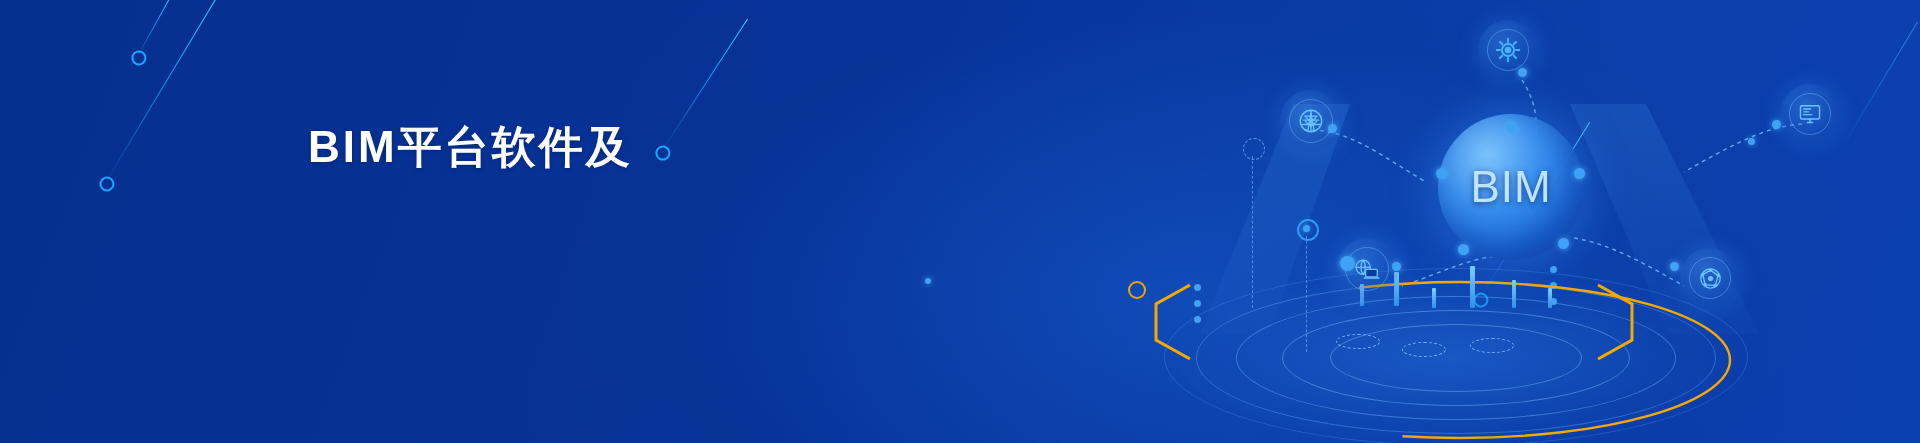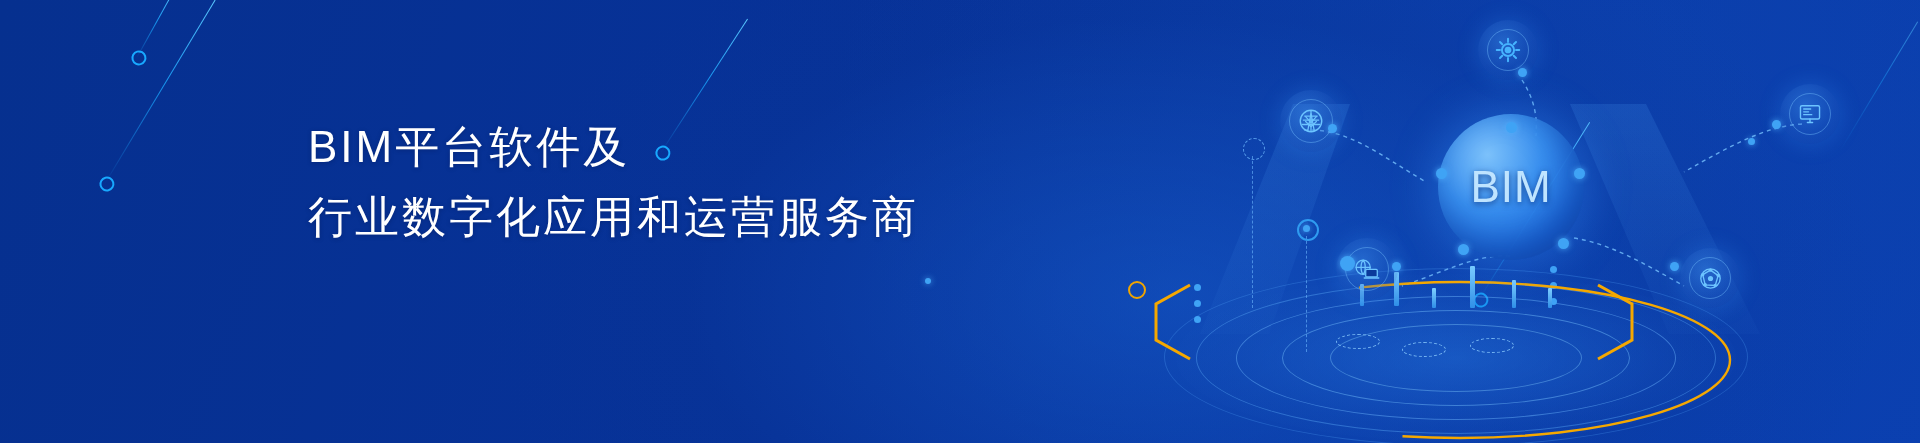--- a/index.html
+++ b/index.html
@@ -26,21 +26,21 @@
   .shooting .knob{
     position:absolute;width:11px;height:11px;border-radius:50%;
     border:2px solid #18a9ff;background:transparent;
     right:-6px;top:-5px;
   }
 
   
   #headline{
     position:absolute;left:308px;top:112px;z-index:9;
     color:#ffffff;letter-spacing:3px;line-height:1.58;
-    font-weight:400;
+    font-weight:700;
     text-shadow:0 1px 4px rgba(0,20,70,0.35);
   }
   #headline .line{font-size:44px;white-space:nowrap;display:block;}
   #headline .line-2{font-size:44px;}
 
   
   #graphic{position:absolute;right:0;top:16px;width:780px;height:443px;z-index:6;}
 
   .lightcone{
     position:absolute;background:linear-gradient(180deg,rgba(70,150,240,0.20) 0%,rgba(70,150,240,0.035) 100%);
@@ -122,21 +122,20 @@
     <div class="beam" style="width:210px;"></div>
     <div class="knob" style="left:-6px;right:auto;"></div>
   </div>
 
   <div class="shooting" style="left:1840px;top:150px;transform:rotate(-59deg);opacity:0.5;">
     <div class="beam" style="width:150px;"></div>
   </div>
 
   <div id="headline">
     <span class="line line-1">BIM平台软件及</span>
-    <span class="line line-2">行业数字化应用和运营服务商</span>
   </div>
 
   <div class="node-dot" style="left:925px;top:278px;width:6px;height:6px;"></div>
   <div class="hollow-dot" style="left:1128px;top:281px;width:14px;height:14px;border-color:#f0a500;"></div>
 
   <div id="graphic">
 
     <div class="lightcone" style="left:60px;top:88px;width:150px;height:230px;
                 clip-path:polygon(62% 0%,100% 0%,46% 100%,0% 100%);"></div>
     <div class="lightcone" style="left:430px;top:88px;width:190px;height:230px;

